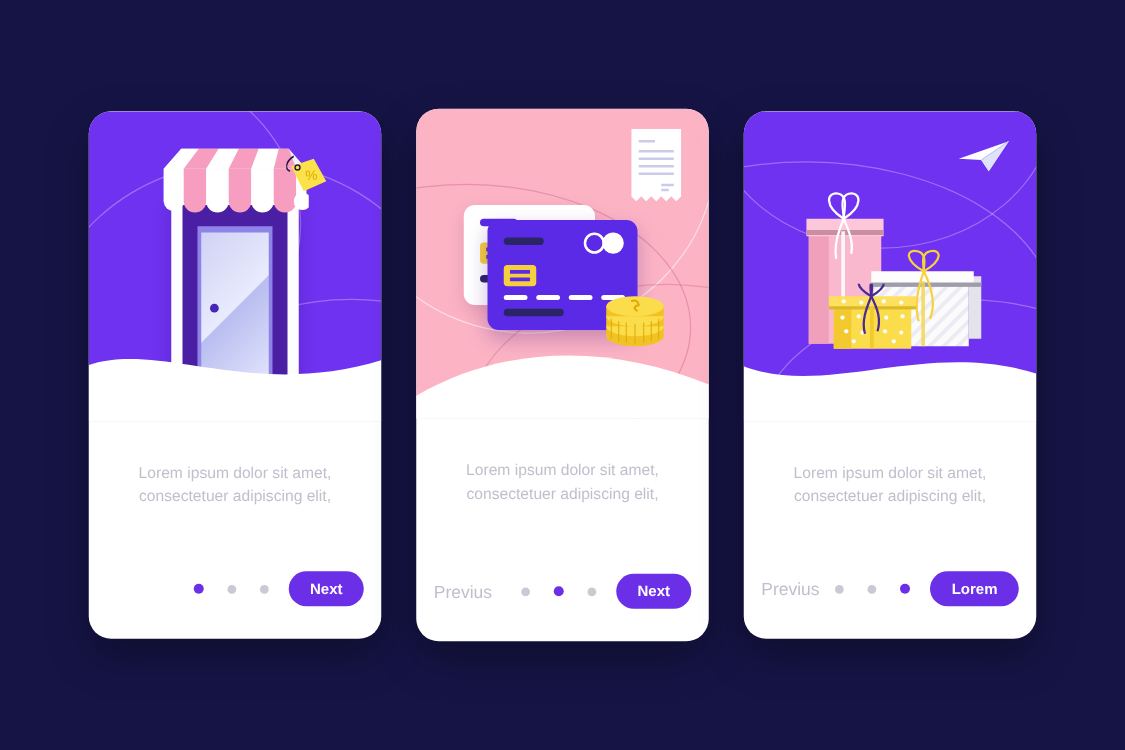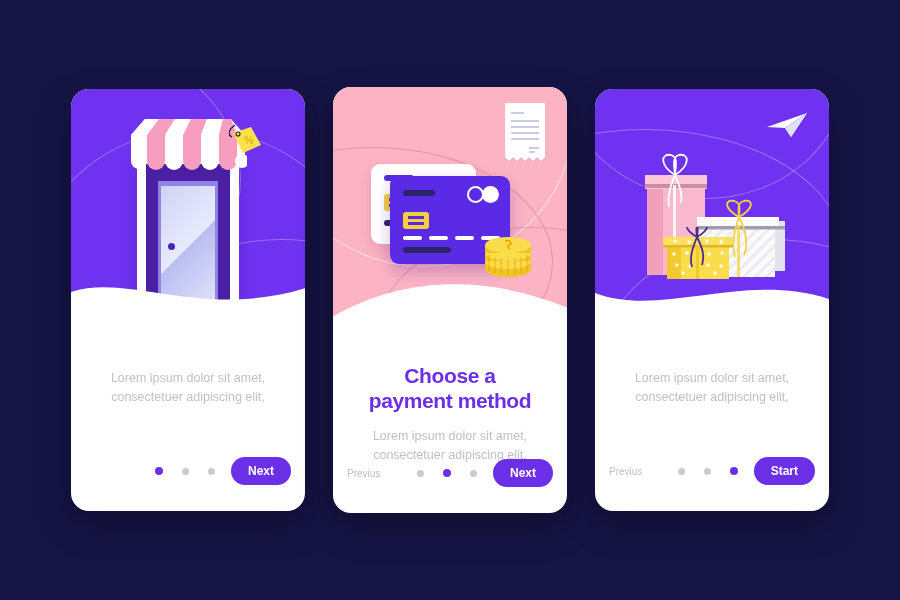--- a/index.html
+++ b/index.html
@@ -105,21 +105,21 @@
     left: 14px; right: 14px;
     bottom: 26px;
     display: flex;
     align-items: center;
     justify-content: flex-end;
     gap: 0;
     margin-top: 37px;
   }
   .prev {
     color: #bfc0cc;
-    font-size: 10px;
+    font-size: 14px;
     margin-right: auto;
     cursor: pointer;
   }
   .dots {
     display: flex;
     align-items: center;
     gap: 19px;
     margin-right: 16px;
   }
   .dot {
@@ -340,24 +340,20 @@
           </g>
         </svg>
       </div>
 
       <svg class="wave" viewBox="0 0 100 24" preserveAspectRatio="none">
         <path d="M0 20 C 30 2, 66 2, 100 16 L100 24 L0 24 Z" fill="#ffffff"></path>
       </svg>
     </div>
 
     <div class="body">
-      <div class="title">
-        <span>Choose a</span><br>
-        <span>payment method</span>
-      </div>
       <div class="desc">Lorem ipsum dolor sit amet, consectetuer adipiscing elit,</div>
     </div>
 
     <div class="footer">
       <span class="prev">Previus</span>
       <div class="dots">
         <span class="dot"></span>
         <span class="dot on"></span>
         <span class="dot"></span>
       </div>
@@ -454,17 +450,17 @@
       <div class="desc">Lorem ipsum dolor sit amet, consectetuer adipiscing elit,</div>
     </div>
 
     <div class="footer">
       <span class="prev">Previus</span>
       <div class="dots">
         <span class="dot"></span>
         <span class="dot"></span>
         <span class="dot on"></span>
       </div>
-      <button class="cta">Start</button>
+      <button class="cta">Lorem</button>
     </div>
   </div>
 
 </div>
 
 </body></html>

